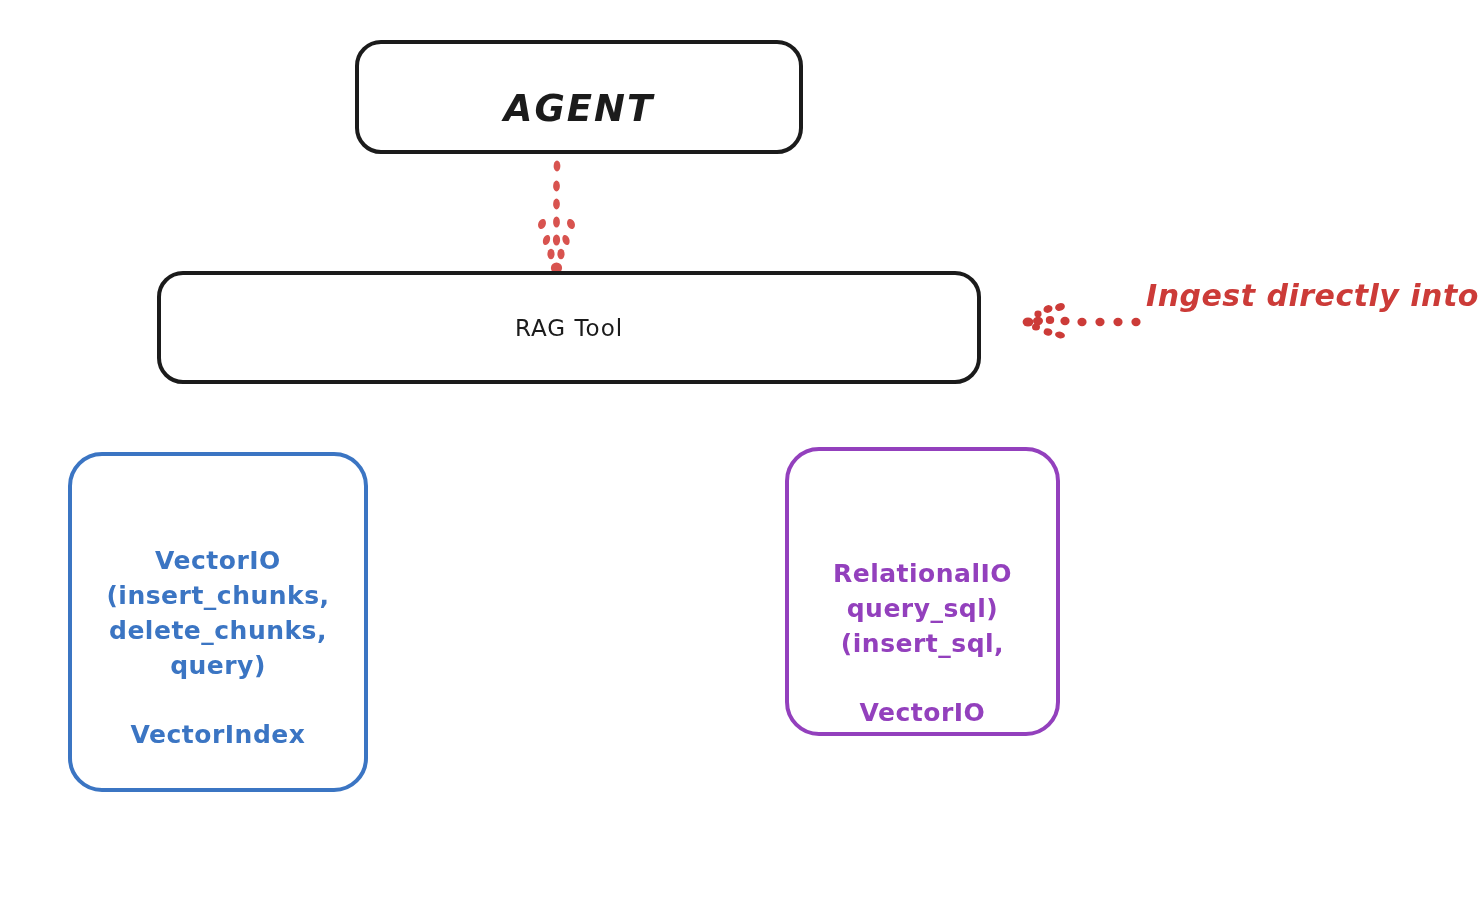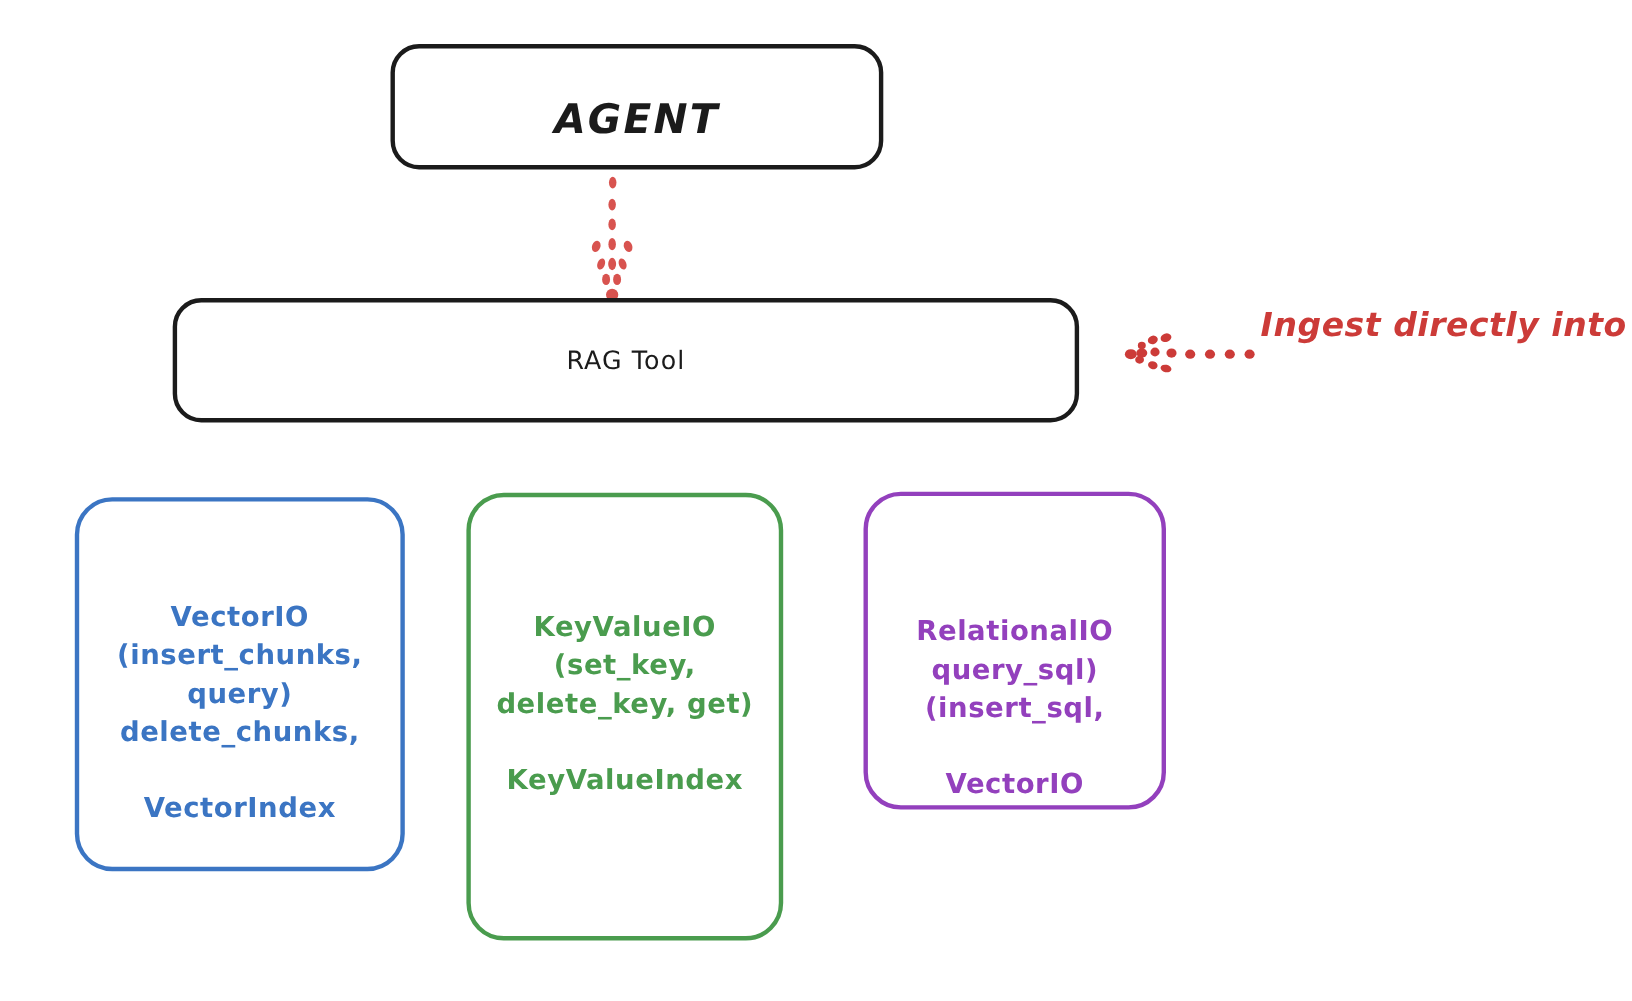--- a/index.html
+++ b/index.html
@@ -203,36 +203,27 @@
   </div>
 
   <div id="ingest-note">
     <span class="note-line note-line-1">Ingest directly into</span>
   </div>
 
   <div class="node node-color" id="vectorio-box">
     <div class="node-body">
       <span class="line">VectorIO</span>
       <span class="line">(insert_chunks,</span>
+      <span class="line">delete_chunks,</span>
       <span class="line">query)</span>
-      <span class="line">delete_chunks,</span>
       <div class="spacer"></div>
       <span class="line">VectorIndex</span>
     </div>
   </div>
 
-  <div class="node node-color" id="keyvalueio-box">
-    <div class="node-body">
-      <span class="line">KeyValueIO</span>
-      <span class="line">(set_key,</span>
-      <span class="line">delete_key, get)</span>
-      <div class="spacer"></div>
-      <span class="line">KeyValueIndex</span>
-    </div>
-  </div>
 
   <div class="node node-color" id="relationalio-box">
     <div class="node-body">
       <span class="line">RelationalIO</span>
       <span class="line">query_sql)</span>
       <span class="line">(insert_sql,</span>
       <div class="spacer"></div>
       <span class="line">VectorIO</span>
     </div>
   </div>

